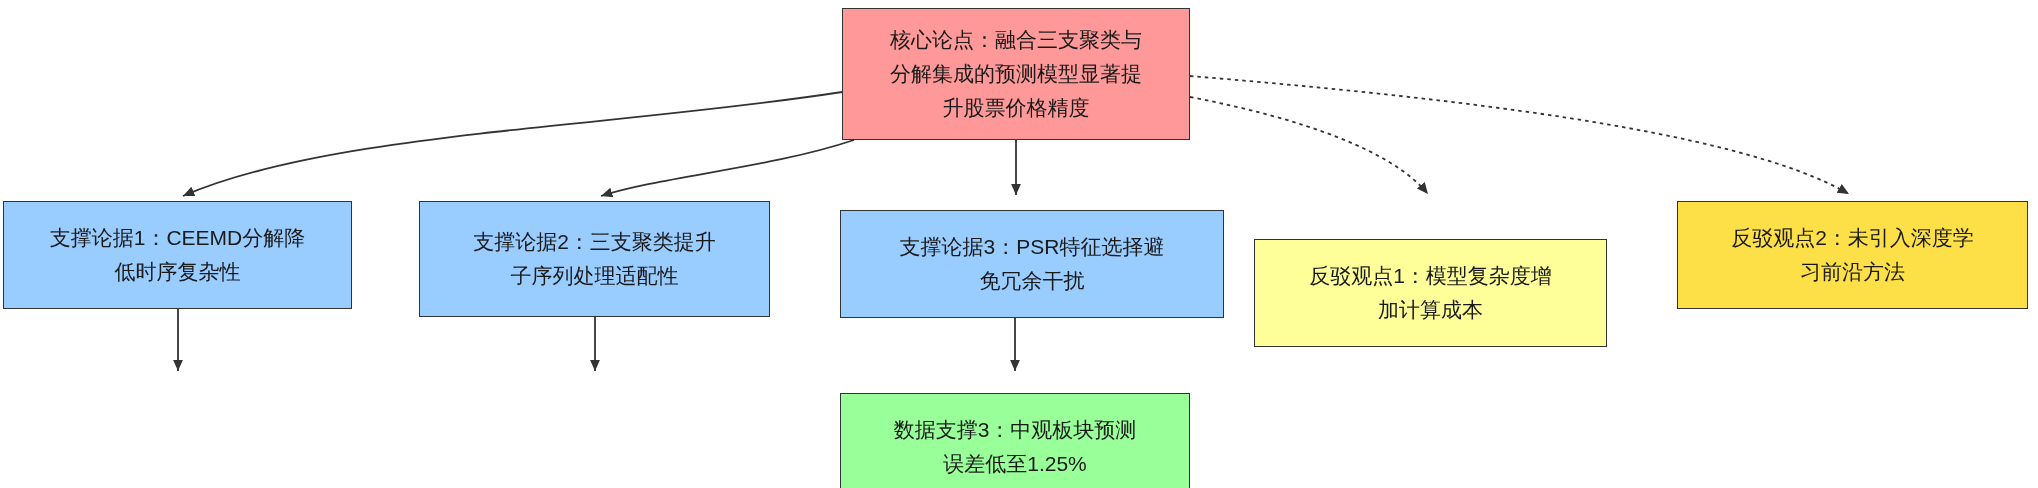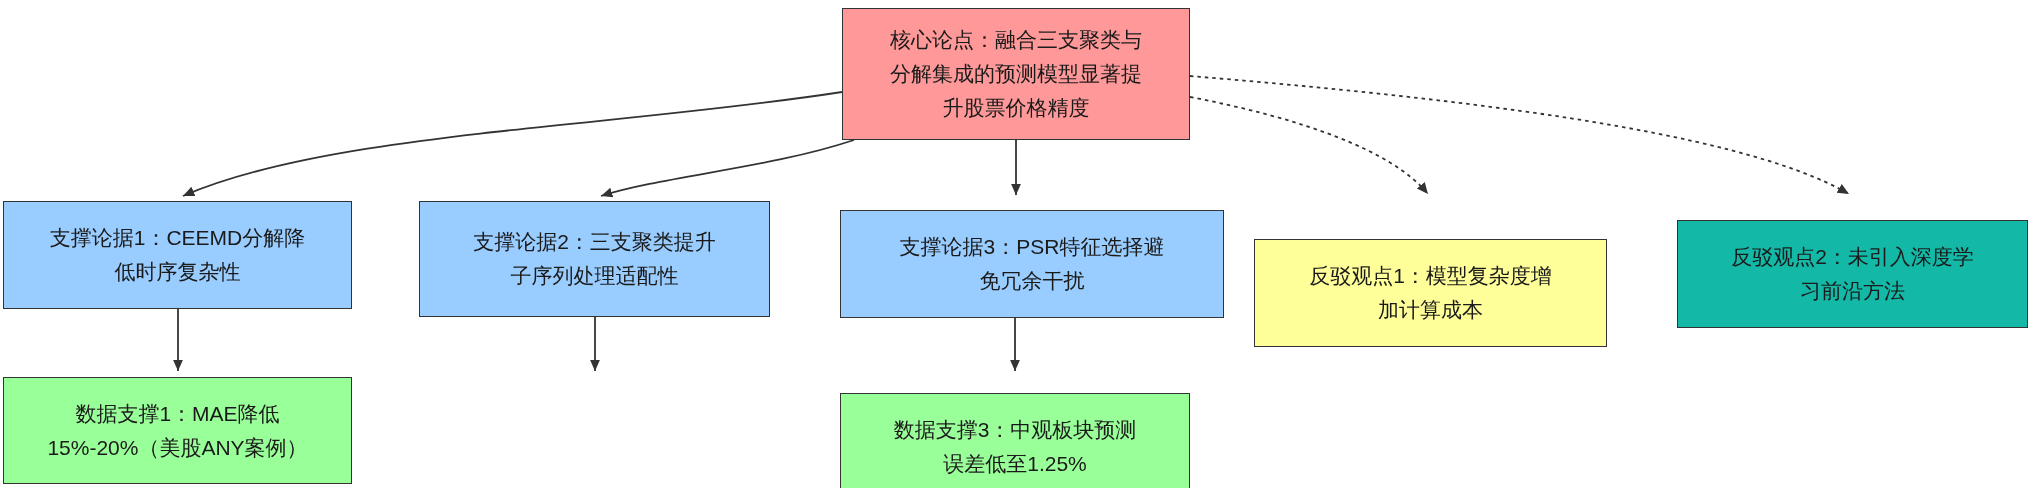--- a/index.html
+++ b/index.html
@@ -84,23 +84,21 @@
 
   <div class="node" id="node-s2" style="background: rgb(153, 204, 255);">支撑论据2：三支聚类提升
 子序列处理适配性</div>
 
   <div class="node" id="node-s3" style="background: rgb(153, 204, 255);">支撑论据3：PSR特征选择避
 免冗余干扰</div>
 
   <div class="node" id="node-r1" style="background: rgb(255, 255, 153); margin-top: 38px;">反驳观点1：模型复杂度增
 加计算成本</div>
 
-  <div class="node" id="node-r2" style="background: #14b8a6; margin-top: 19px;">反驳观点2：未引入深度学
+  <div class="node" id="node-r2" style="background: #fde047;">反驳观点2：未引入深度学
 习前沿方法</div>
 
-  <div class="node" id="node-d1" style="background: rgb(153, 255, 153);">数据支撑1：MAE降低
-15%-20%（美股ANY案例）</div>
 
 
   <div class="node" id="node-d3" style="background: rgb(153, 255, 153); margin-top: 16px;">数据支撑3：中观板块预测
 误差低至1.25%</div>
 
 </div>
 
 </body></html>

